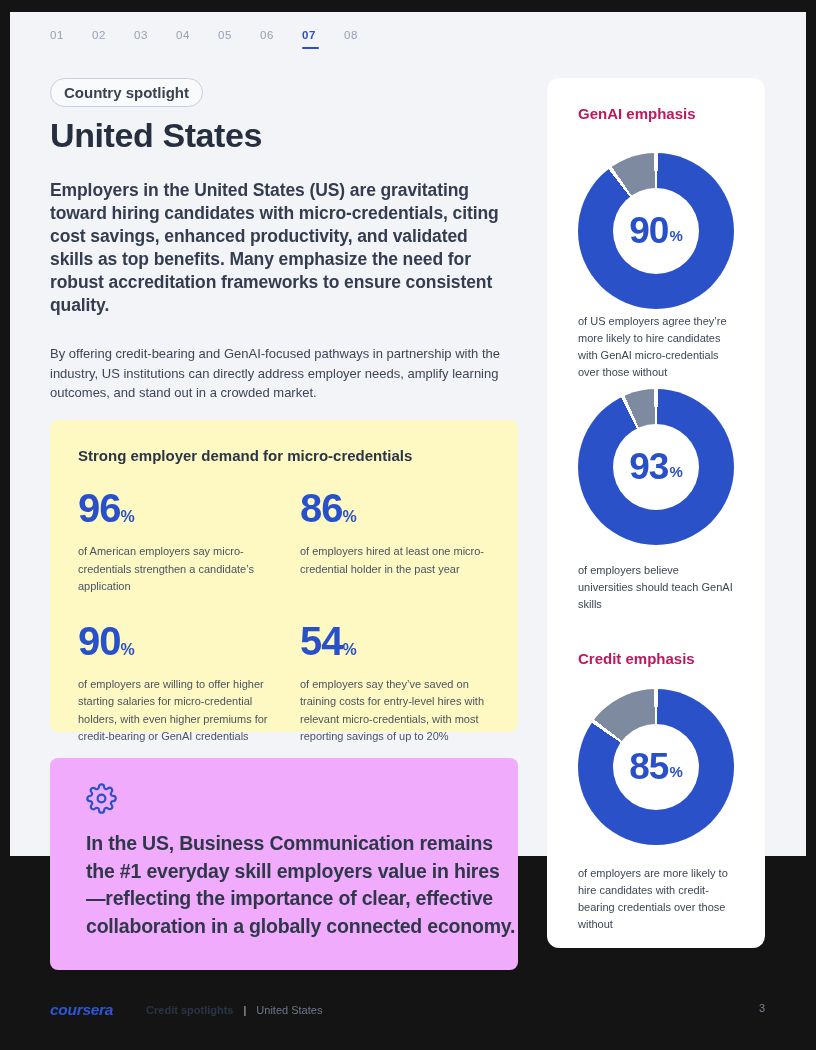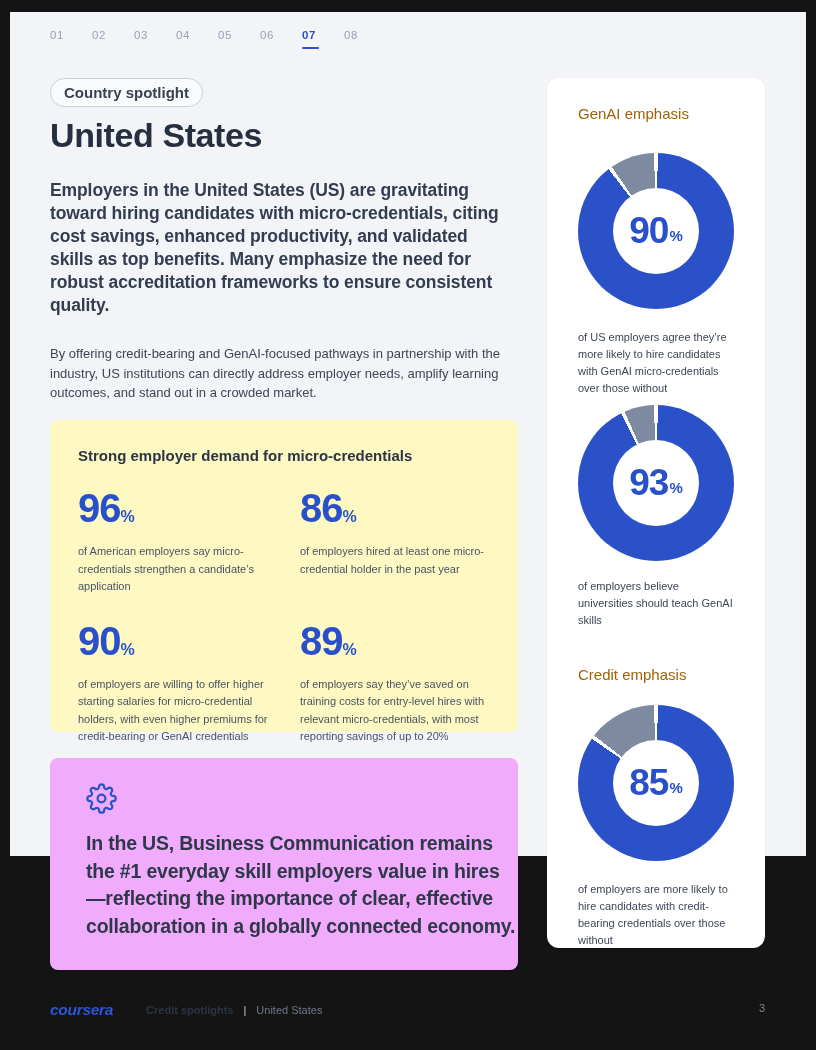--- a/index.html
+++ b/index.html
@@ -34,29 +34,29 @@
   .callout { position:absolute; left:40px; top:746px; width:468px; height:212px;
              background:#f0abfc; border-radius:8px; padding:25px 36px; box-shadow:0 1px 3px rgba(16,24,40,0.04); }
   .gear { width:31px; height:31px; color:#2b51c8; }
   .callout-text { margin-top:12px; width:432px; font-size:19.5px; font-weight:700;
                   color:#2e3848; line-height:27.5px; letter-spacing:-0.2px; }
 
   
   .side-card { position:absolute; left:537px; top:66px; width:218px; height:870px;
                background:#ffffff; border-radius:12px; padding:26px 31px 0 31px;
                box-shadow:0 1px 3px rgba(16,24,40,0.04); }
-  .side-heading { font-size:15px; font-weight:400; color:#a16207; line-height:20px; }
+  .side-heading { font-size:15px; font-weight:700; color:#be185d; line-height:20px; }
   .donut { position:relative; width:156px; height:156px; border-radius:50%; }
   .donut-hole { position:absolute; inset:35px; background:#fff; border-radius:50%;
                 display:flex; align-items:baseline; justify-content:center; }
   .donut-label { position:absolute; inset:0; display:flex; align-items:center; justify-content:center; }
   .donut-num { font-size:37px; font-weight:700; color:#2950cb; letter-spacing:-1px; }
   .donut-unit { font-size:15px; font-weight:700; color:#2950cb; margin-left:1px; position:relative; top:4px; }
   .side-caption { font-size:11px; color:#3d4655; line-height:17px; }
-  .d1 { margin-top:29px; } .c1 { margin-top:20px; }
+  .d1 { margin-top:29px; } .c1 { margin-top:4px; }
   .d2 { margin-top:8px; }  .c2 { margin-top:17px; }
   .h2s { margin-top:36px; }
   .d3 { margin-top:20px; } .c3 { margin-top:20px; }
 
   
   .footer { position:absolute; left:40px; top:989px; display:flex; align-items:center; }
   .logo { font-size:15.5px; font-weight:700; color:#2e56d4; letter-spacing:-0.3px;font-style:italic; }
   .footer-section { margin-left:33px; font-size:11px; font-weight:700; color:#2b3445; }
   .footer-sep { margin:0 10px; font-size:11px; color:#bfc7d4; }
   .footer-page { font-size:11px; color:#6e7889; }
@@ -93,21 +93,21 @@
         </div>
         <div>
           <div class="stat-value"><span>86</span><span class="stat-unit">%</span></div>
           <div class="stat-caption">of employers hired at least one micro-credential holder in the past year</div>
         </div>
         <div>
           <div class="stat-value"><span>90</span><span class="stat-unit">%</span></div>
           <div class="stat-caption">of employers are willing to offer higher starting salaries for micro-credential holders, with even higher premiums for credit-bearing or GenAI credentials</div>
         </div>
         <div>
-          <div class="stat-value"><span>89</span><span class="stat-unit">%</span></div>
+          <div class="stat-value"><span>54</span><span class="stat-unit">%</span></div>
           <div class="stat-caption">of employers say they’ve saved on training costs for entry-level hires with relevant micro-credentials, with most reporting savings of up to 20%</div>
         </div>
       </div>
     </div>
 
     <div class="callout">
       <svg class="gear" viewBox="0 0 24 24" fill="none" stroke="currentColor" stroke-width="1.7" stroke-linecap="round" stroke-linejoin="round">
         <circle cx="12" cy="12" r="3"></circle>
         <path d="M19.4 15a1.65 1.65 0 0 0 .33 1.82l.06.06a2 2 0 0 1 0 2.83 2 2 0 0 1-2.83 0l-.06-.06a1.65 1.65 0 0 0-1.82-.33 1.65 1.65 0 0 0-1 1.51V21a2 2 0 0 1-2 2 2 2 0 0 1-2-2v-.09A1.65 1.65 0 0 0 9 19.4a1.65 1.65 0 0 0-1.82.33l-.06.06a2 2 0 0 1-2.83 0 2 2 0 0 1 0-2.83l.06-.06a1.65 1.65 0 0 0 .33-1.82 1.65 1.65 0 0 0-1.51-1H3a2 2 0 0 1-2-2 2 2 0 0 1 2-2h.09A1.65 1.65 0 0 0 4.6 9a1.65 1.65 0 0 0-.33-1.82l-.06-.06a2 2 0 0 1 0-2.83 2 2 0 0 1 2.83 0l.06.06a1.65 1.65 0 0 0 1.82.33H9a1.65 1.65 0 0 0 1-1.51V3a2 2 0 0 1 2-2 2 2 0 0 1 2 2v.09a1.65 1.65 0 0 0 1 1.51 1.65 1.65 0 0 0 1.82-.33l.06-.06a2 2 0 0 1 2.83 0 2 2 0 0 1 0 2.83l-.06.06a1.65 1.65 0 0 0-.33 1.82V9a1.65 1.65 0 0 0 1.51 1H21a2 2 0 0 1 2 2 2 2 0 0 1-2 2h-.09a1.65 1.65 0 0 0-1.51 1z"></path>
       </svg>

